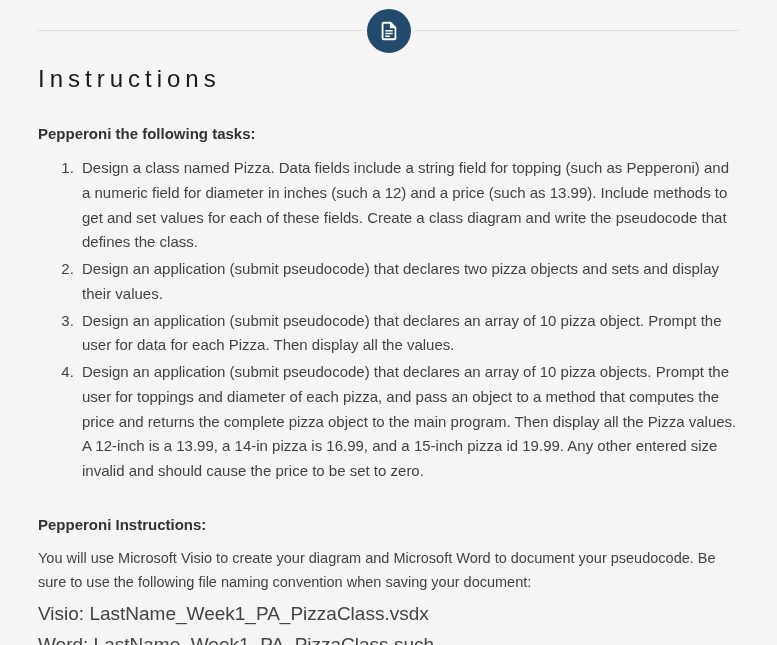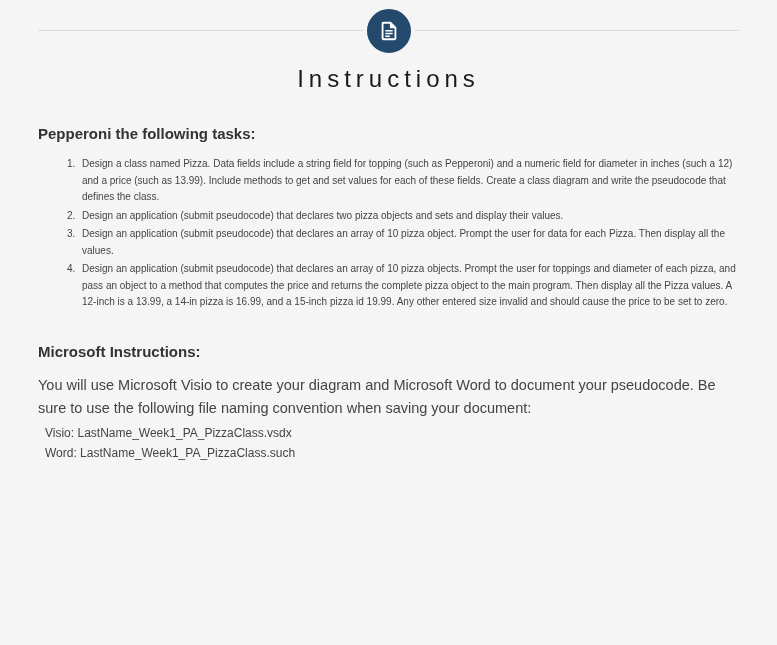--- a/index.html
+++ b/index.html
@@ -35,57 +35,56 @@
       align-items: center;
       justify-content: center;
       border: 4px solid #f5f5f5;
     }
     .icon-circle svg {
       width: 22px;
       height: 22px;
       fill: #fff;
     }
     .title {
-      text-align: center;
+      text-align: left;
       font-size: 24px;
       letter-spacing: 5px;
       color: #1a1a1a;
       margin-top: 8px;
       font-weight: 400;
     }
     .section-bold {
       font-weight: 700;
       color: #333;
       font-size: 15px;
       margin-top: 32px;
       margin-bottom: 14px;
     }
     ol {
       padding-left: 40px;
       margin-top: 6px;
       margin-bottom: 14px;
     }
     ol li {
       color: #444;
-      font-size: 10px;
+      font-size: 15px;
       line-height: 1.65;
       padding-left: 4px;
       margin-bottom: 2px;
     }
     .para {
       color: #444;
       font-size: 14.5px;
       line-height: 1.65;
       margin-bottom: 3px;
     }
     .file-line {
       color: #444;
-      font-size: 12px;
+      font-size: 19px;
       line-height: 1.65;
-      margin-left: 7px;
     }
   </style>
 </head>
 <body>
 
 <hr class="hr-line">
 
 <div class="icon-wrap">
   <div class="icon-circle">
     <svg viewBox="0 0 24 24">
@@ -98,18 +97,18 @@
 
 <div class="section-bold">Pepperoni the following tasks:</div>
 
 <ol>
   <li>Design a class named Pizza. Data fields include a string field for topping (such as Pepperoni) and a numeric field for diameter in inches (such a 12) and a price (such as 13.99). Include methods to get and set values for each of these fields. Create a class diagram and write the pseudocode that defines the class.</li>
   <li>Design an application (submit pseudocode) that declares two pizza objects and sets and display their values.</li>
   <li>Design an application (submit pseudocode) that declares an array of 10 pizza object. Prompt the user for data for each Pizza. Then display all the values.</li>
   <li>Design an application (submit pseudocode) that declares an array of 10 pizza objects. Prompt the user for toppings and diameter of each pizza, and pass an object to a method that computes the price and returns the complete pizza object to the main program. Then display all the Pizza values. A 12-inch is a 13.99, a 14-in pizza is 16.99, and a 15-inch pizza id 19.99. Any other entered size invalid and should cause the price to be set to zero.</li>
 </ol>
 
-<div class="section-bold">Microsoft Instructions:</div>
+<div class="section-bold">Pepperoni Instructions:</div>
 
 <div class="para">You will use Microsoft Visio to create your diagram and Microsoft Word to document your pseudocode. Be sure to use the following file naming convention when saving your document:</div>
 
 <div class="file-line">Visio: LastName_Week1_PA_PizzaClass.vsdx</div>
 <div class="file-line">Word: LastName_Week1_PA_PizzaClass.such</div>
 
 </body></html>

